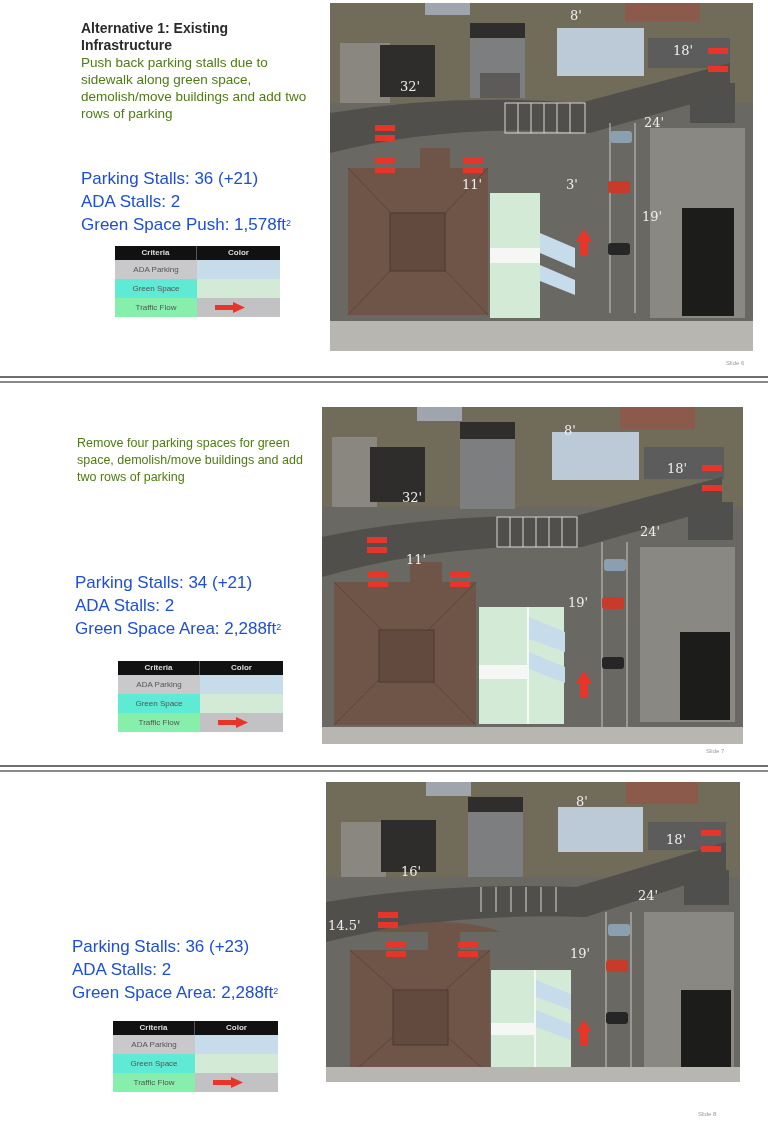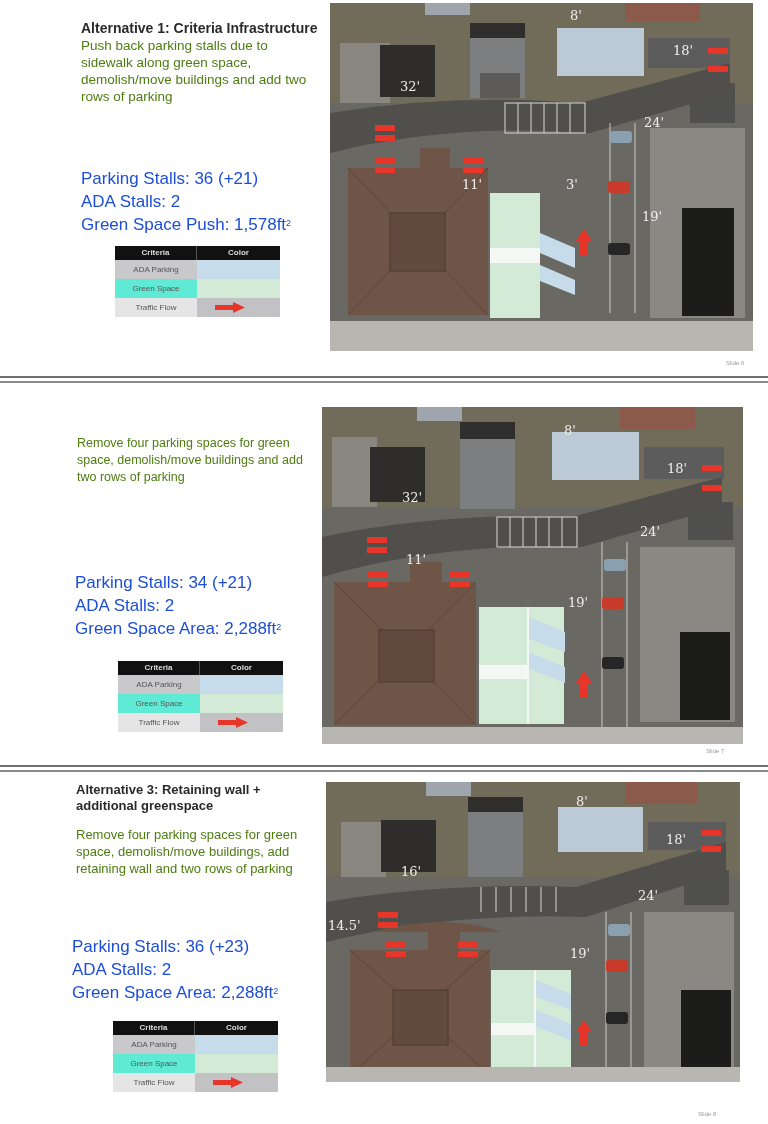--- a/index.html
+++ b/index.html
@@ -29,35 +29,35 @@
   .legend .hdr div { text-align: center; }
   .legend .hdr .c1 { width: 82px; border-right: 1px solid #555; }
   .legend .hdr .c2 { flex: 1; }
   .legend .row { display: flex; height: 19px; line-height: 19px; }
   .legend .row .c1 { width: 82px; text-align: center; color: #555; }
   .legend .row .c2 { flex: 1; position: relative; }
   .legend .r-ada .c1 { background: #c9c9cc; }
   .legend .r-ada .c2 { background: #c7dceb; }
   .legend .r-green .c1 { background: #5eead4; }
   .legend .r-green .c2 { background: #d3ead7; }
-  .legend .r-traffic .c1 { background: #e5e5e5; }
+  .legend .r-traffic .c1 { background: #86efac; }
   .legend .r-traffic .c2 { background: #c2c2c4; }
   .arrow { position: absolute; left: 18px; top: 4px; width: 30px; height: 11px; }
 
   .map { position: absolute; overflow: hidden; background: #5b5a55; }
   .map svg { display: block; }
   .slide-num { position: absolute; font-size: 6px; color: #9a9a9a; }
   .dim { font-family: "DejaVu Serif", serif; font-size: 13px; fill: #eeeeee; }
 </style>
 </head>
 <body>
 
 <section class="slide s1">
   <div class="text-col" style="left:81px; top:20px; width:240px;">
-    <div class="title">Alternative 1: Criteria Infrastructure</div>
+    <div class="title">Alternative 1: Existing Infrastructure</div>
     <div class="desc">Push back parking stalls due to sidewalk along green space, demolish/move buildings and add two rows of parking</div>
   </div>
   <div class="text-col stats" style="left:81px; top:167px; width:250px;">
     <div>Parking Stalls: 36 (+21)</div>
     <div>ADA Stalls: 2</div>
     <div><span>Green Space Push: 1,578ft</span><sup>2</sup></div>
   </div>
   <div class="legend" style="left:115px; top:246px;">
     <div class="hdr">
       <div class="c1">Criteria</div>
@@ -251,24 +251,20 @@
       <text class="dim" x="84" y="157">11'</text>
       <text class="dim" x="246" y="200">19'</text>
     </svg>
   </div>
   <div class="slide-num" style="left:706px; top:363px;">Slide 7</div>
 </section>
 
 <div class="sep b"></div>
 
 <section class="slide s3">
-  <div class="text-col" style="left:76px; top:9px; width:240px;">
-    <div class="title" style="font-size:13px;line-height:16px;">Alternative 3: Retaining wall + additional greenspace</div>
-    <div class="desc" style="margin-top:12px;font-size:13px;line-height:17px;">Remove four parking spaces for green space, demolish/move buildings, add retaining wall and two rows of parking</div>
-  </div>
   <div class="text-col stats" style="left:72px; top:162px; width:250px;">
     <div>Parking Stalls: 36 (+23)</div>
     <div>ADA Stalls: 2</div>
     <div><span>Green Space Area: 2,288ft</span><sup>2</sup></div>
   </div>
   <div class="legend" style="left:113px; top:248px;">
     <div class="hdr">
       <div class="c1">Criteria</div>
       <div class="c2">Color</div>
     </div>

